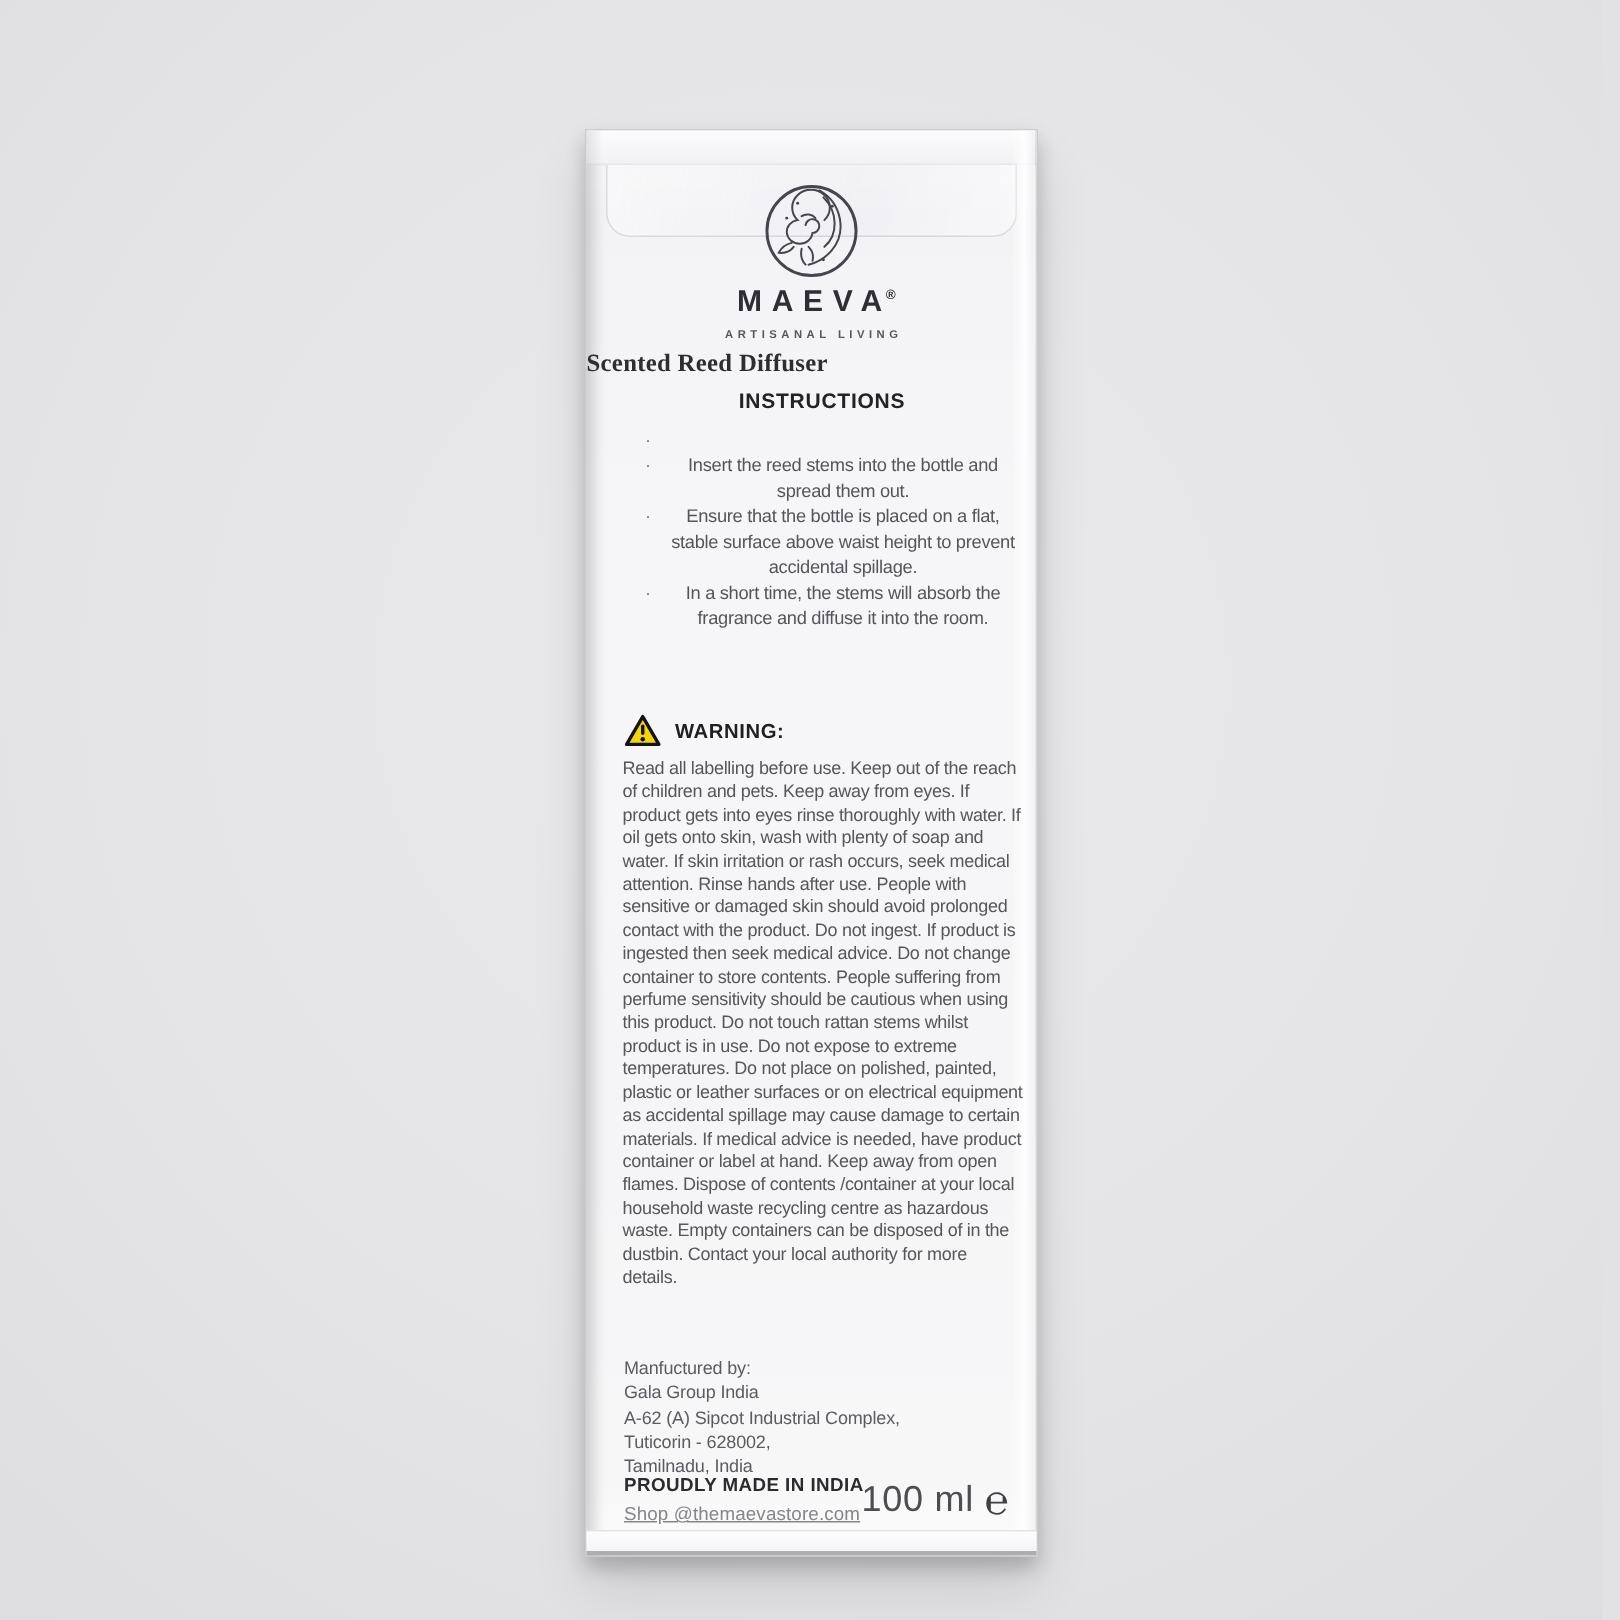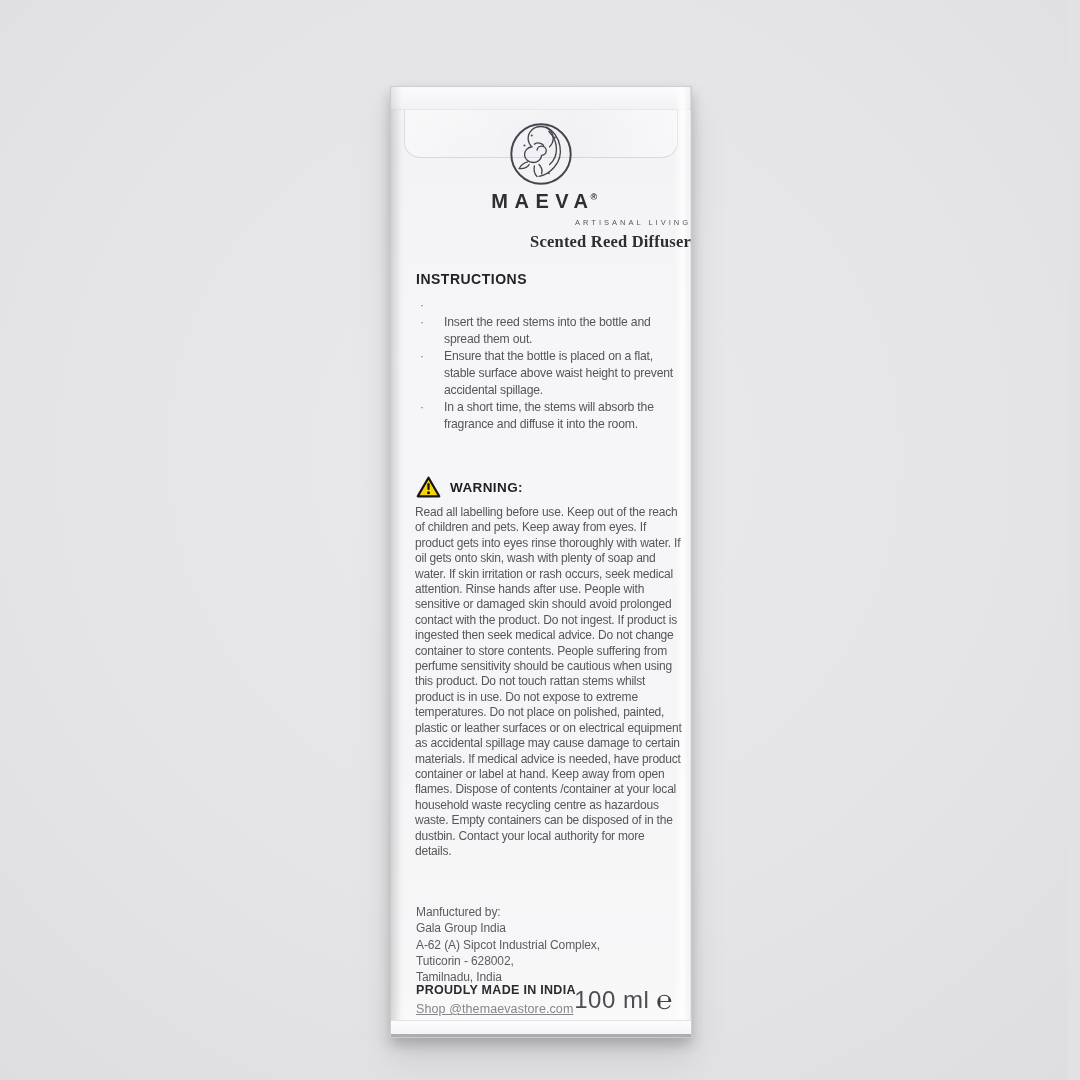--- a/index.html
+++ b/index.html
@@ -39,29 +39,29 @@
     border-top:1px solid rgba(0,0,0,.07);
     border-bottom:3px solid rgba(110,108,112,.55);
   }
   .emblem{position:absolute;top:34px;left:50%;transform:translateX(-50%);width:66px;height:66px;z-index:3;}
   .wordmark{
     position:absolute;top:103px;left:0;width:100%;text-align:center;z-index:3;
     font-size:20px;font-weight:700;letter-spacing:6.5px;padding-left:6.5px;color:#2e2e34;
   }
   .wordmark sup{font-size:9px;letter-spacing:0;margin-left:-4px;vertical-align:8px;}
   .tagline{
-    position:absolute;top:131px;left:0;width:100%;text-align:right;z-index:3;
-    font-size:7.5px;letter-spacing:3px;padding-left:3px;color:#56565e;font-weight:400;
+    position:absolute;top:131px;left:0;width:100%;text-align:center;z-index:3;
+    font-size:7.5px;letter-spacing:3px;padding-left:3px;color:#56565e;font-weight:700;
   }
   .product-title{
-    position:absolute;top:145px;left:0;width:100%;text-align:right;z-index:3;
+    position:absolute;top:145px;left:0;width:100%;text-align:left;z-index:3;
     font-family:"Liberation Serif","DejaVu Serif",serif;
     font-size:16.5px;font-weight:700;color:#2e2e31;letter-spacing:.2px;
   }
-  .content{position:absolute;left:25px;top:184px;width:264px;z-index:3;}
+  .content{position:absolute;left:25px;top:172px;width:264px;z-index:3;text-align:center;}
   .instructions-heading{
     font-size:14px;font-weight:700;letter-spacing:.5px;color:#232327;margin:0 0 10px 0;
   }
   .bullet-row{display:flex;padding-left:4px;}
   .bullet-row .dot{width:24px;flex:0 0 24px;color:#70707a;font-size:12px;line-height:17px;}
   .bullet-row .dot::before{content:"·";}
   .bullet-row .btxt{
     flex:1;font-size:12.2px;line-height:17px;letter-spacing:-.2px;color:#55555b;
   }
   .warning{position:absolute;left:24px;top:389px;width:268px;z-index:3;}

